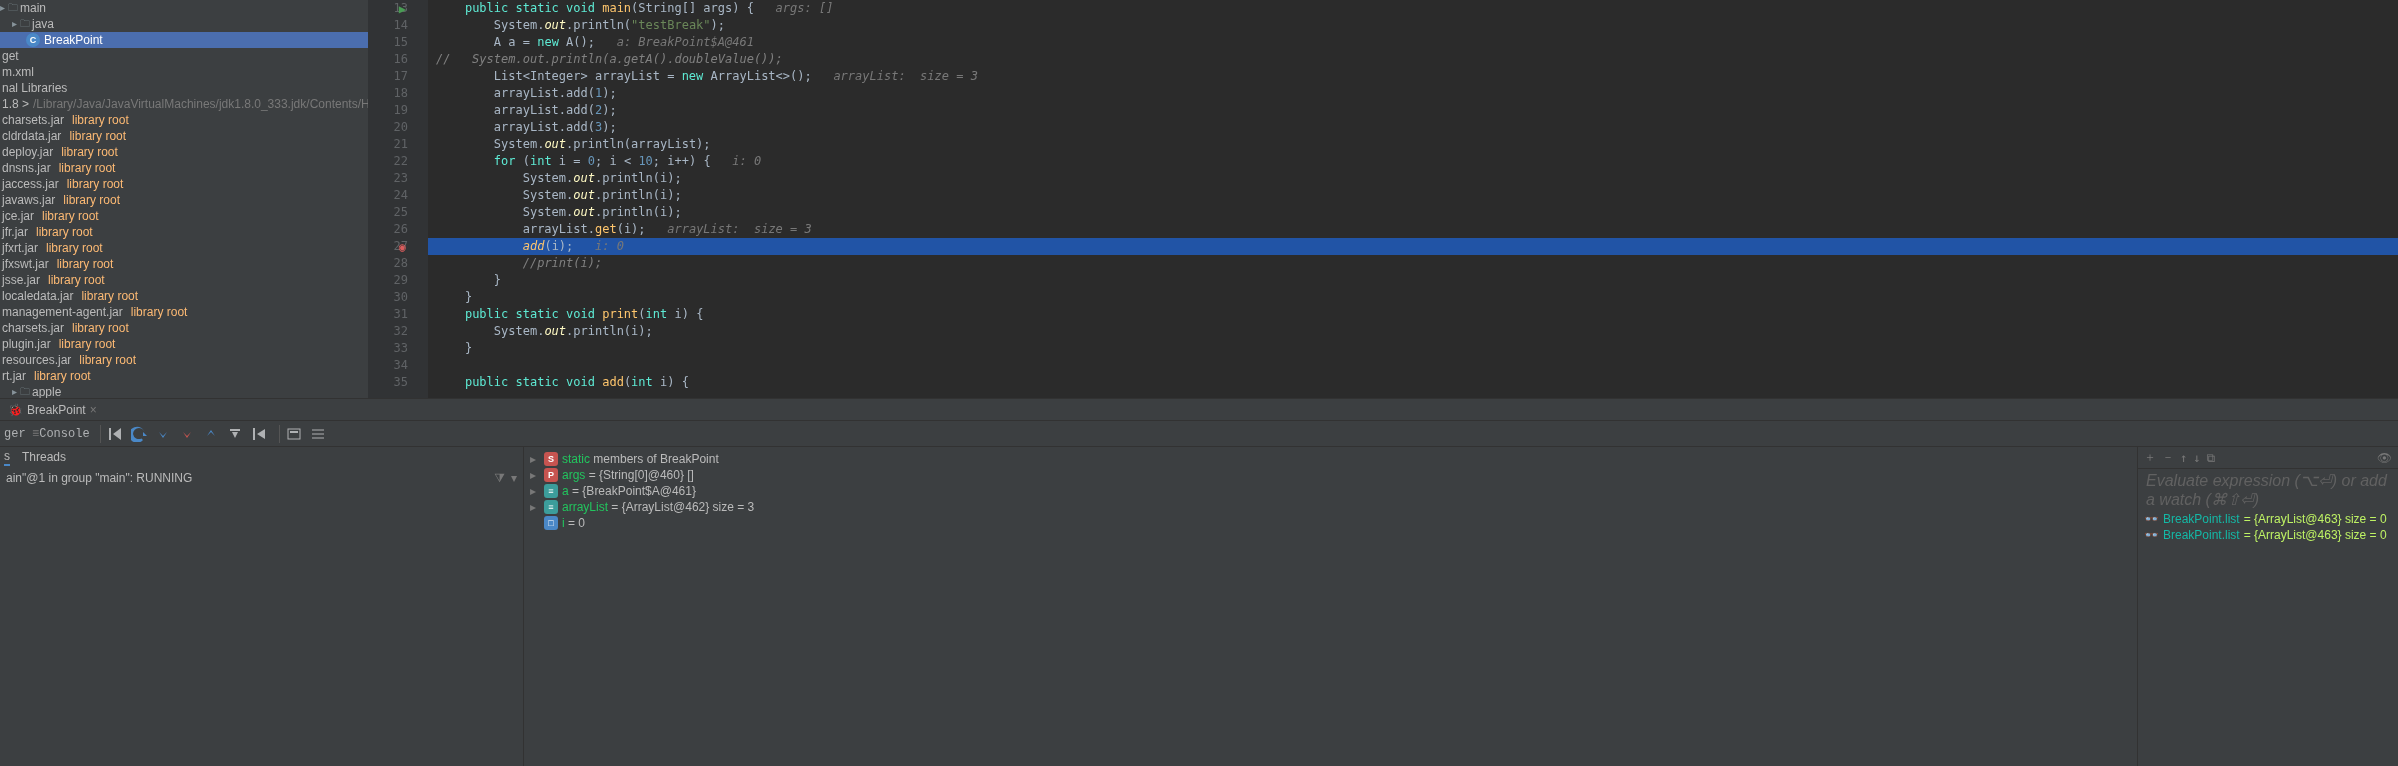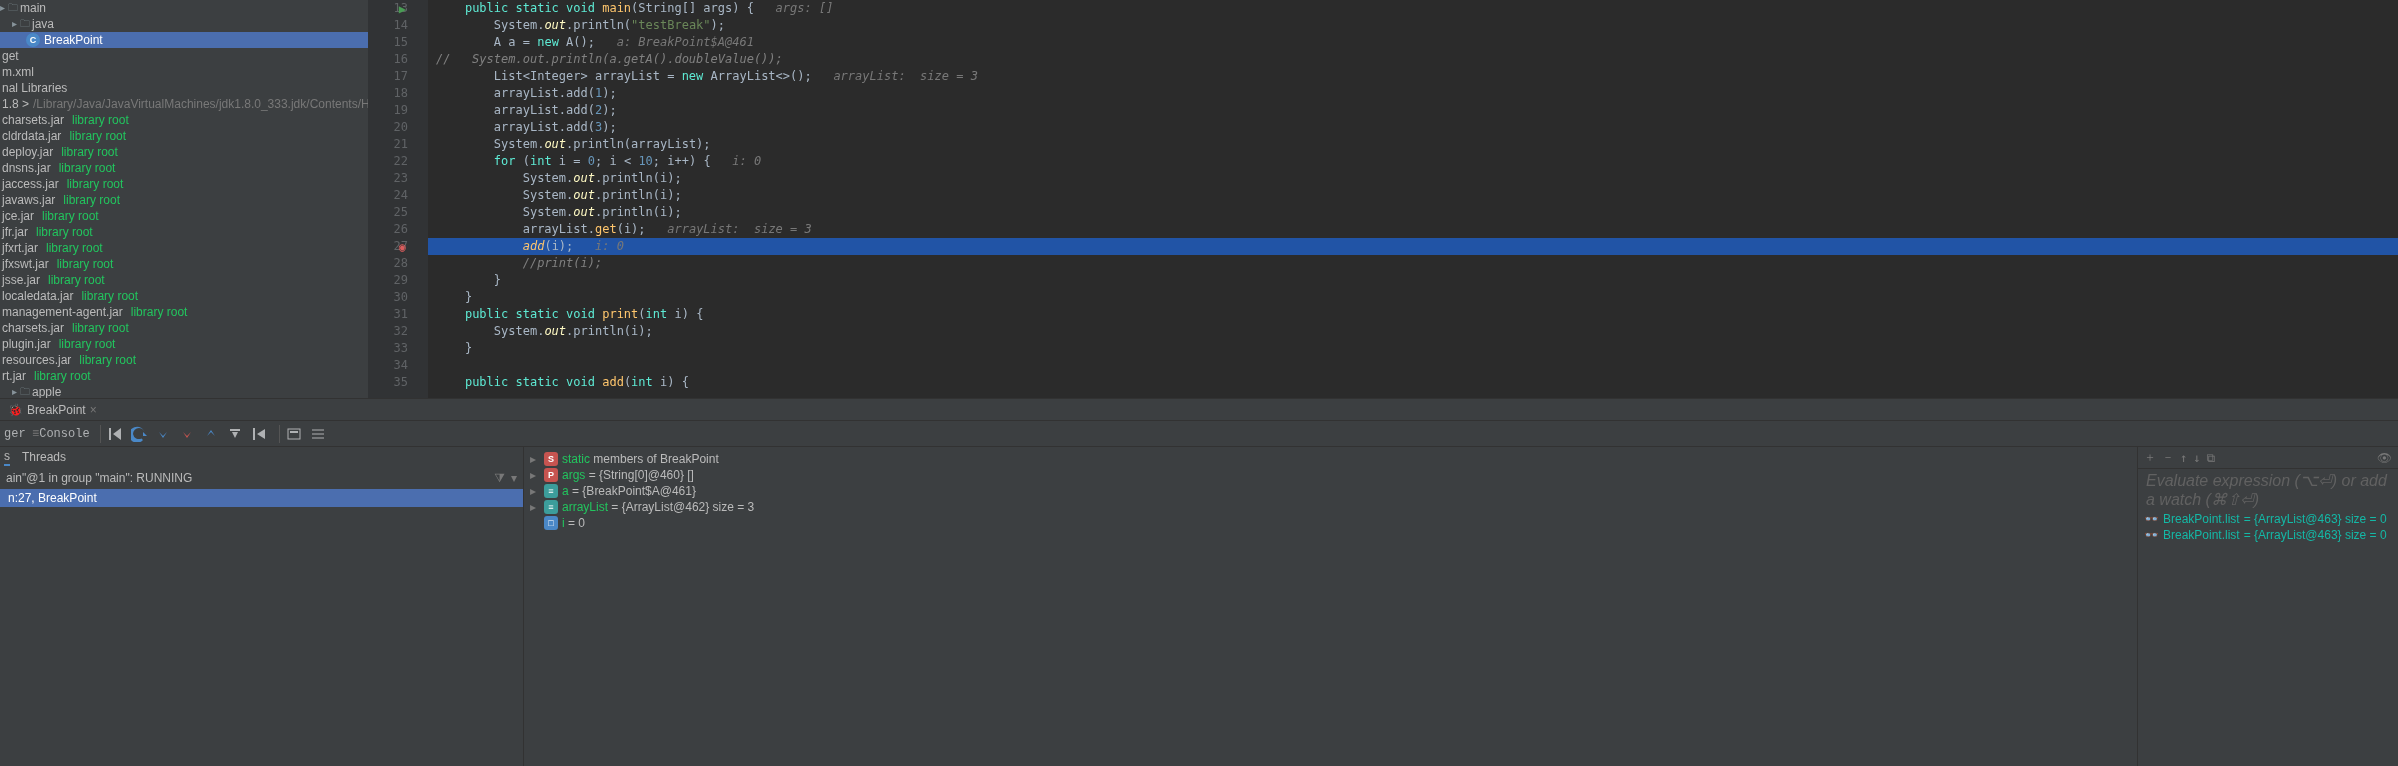--- a/index.html
+++ b/index.html
@@ -12,21 +12,21 @@
   height: 766px;
   overflow: hidden;
   display: flex;
   flex-direction: column;
 }
 .top-split { display: flex; height: 398px; }
 .sidebar { width: 368px; background: #3c3f41; overflow: hidden; font-family: -apple-system, "Segoe UI", sans-serif; font-size: 12px; }
 .tree-item { padding: 1px 4px; color: #bbb; white-space: nowrap; display: flex; align-items: center; gap: 4px; }
 .tree-item.selected { background: #4b6eaf; color: #fff; }
 .tree-item .icon { width: 14px; height: 14px; display: inline-flex; align-items: center; justify-content: center; font-size: 10px; }
-.tree-item .dim { color: #22c55e; margin-left: 4px; }
+.tree-item .dim { color: #fdba74; margin-left: 4px; }
 .indent-0 { padding-left: 2px; }
 .indent-1 { padding-left: 14px; }
 .indent-2 { padding-left: 26px; }
 .jdk-path { color: #787878; }
 .editor { flex: 1; background: #2b2b2b; display: flex; position: relative; }
 .gutter { width: 60px; background: #313335; text-align: right; padding-right: 20px; color: #606366; font-size: 12px; line-height: 17px; padding-top: 0; position: relative; }
 .gutter-line { height: 17px; position: relative; }
 .gutter-marker { position: absolute; right: 2px; top: 1px; width: 14px; height: 14px; }
 .run-icon { color: #499c54; }
 .bp-icon { color: #db5c5c; }
@@ -66,21 +66,21 @@
 .badge-teal { background:#3c9d9b; color:#fff;}
 .var-name { color:#22c55e;}
 .var-val { color:#bbb;}
 .watches-pane { width: 260px; padding: 0; display:flex; flex-direction:column;}
 .watches-toolbar { height:22px; display:flex; align-items:center; gap:6px; padding:0 6px; color:#787878; border-bottom:1px solid #323232;}
 .watches-toolbar .spacer{flex:1;}
 .watches-hint { color:#616161; font-style:italic; padding:2px 8px; font-family:-apple-system,sans-serif; font-size:16px;}
 .watch-row { padding: 1px 6px; font-family: -apple-system, sans-serif; font-size: 12px; display:flex; align-items:center; gap:4px;}
 .watch-row .link-icon { color:#787878;}
 .watch-name { color:#14b8a6;}
-.watch-val{color:#14b8a6;}
+.watch-val{color:#bef264;}
 .folder-icon{color:#87939a;}
 .class-icon{width:14px;height:14px;border-radius:50%;background:#4a88c7;color:#fff;font-size:9px;display:inline-flex;align-items:center;justify-content:center;font-weight:bold;}
 .tabs-row{display:flex; height:20px; align-items:center; font-family:-apple-system,sans-serif;font-size:12px; padding-left:4px; gap:12px; color:#bbb;}
 .tabs-row .tab-u{border-bottom:2px solid #4a88c7; padding-bottom:1px;}
 </style>
 </head>
 <body>
 
 <div class="top-split">
   <div class="sidebar" id="tree">
@@ -283,23 +283,20 @@
         <span class="tab-u">s</span>
         <span>Threads</span>
       </div>
       <div class="frames-header">
         <span>ain"@1 in group "main": RUNNING</span>
         <span class="right">
             <span>⧩</span>
             <span>▾</span>
           </span>
       </div>
-      <div class="frames-row frames-row-sel">
-        <span>n:27, BreakPoint</span>
-      </div>
     </div>
     <div class="vars-pane" id="vars">
         <div class="var-row">
           <span class="arrow">▸</span>
           <span class="badge badge-orange">S</span>
           <span><span class="var-name">static</span><span class="var-val"> members of BreakPoint</span></span>
         </div>
         <div class="var-row">
           <span class="arrow">▸</span>
           <span class="badge badge-orange">P</span>

